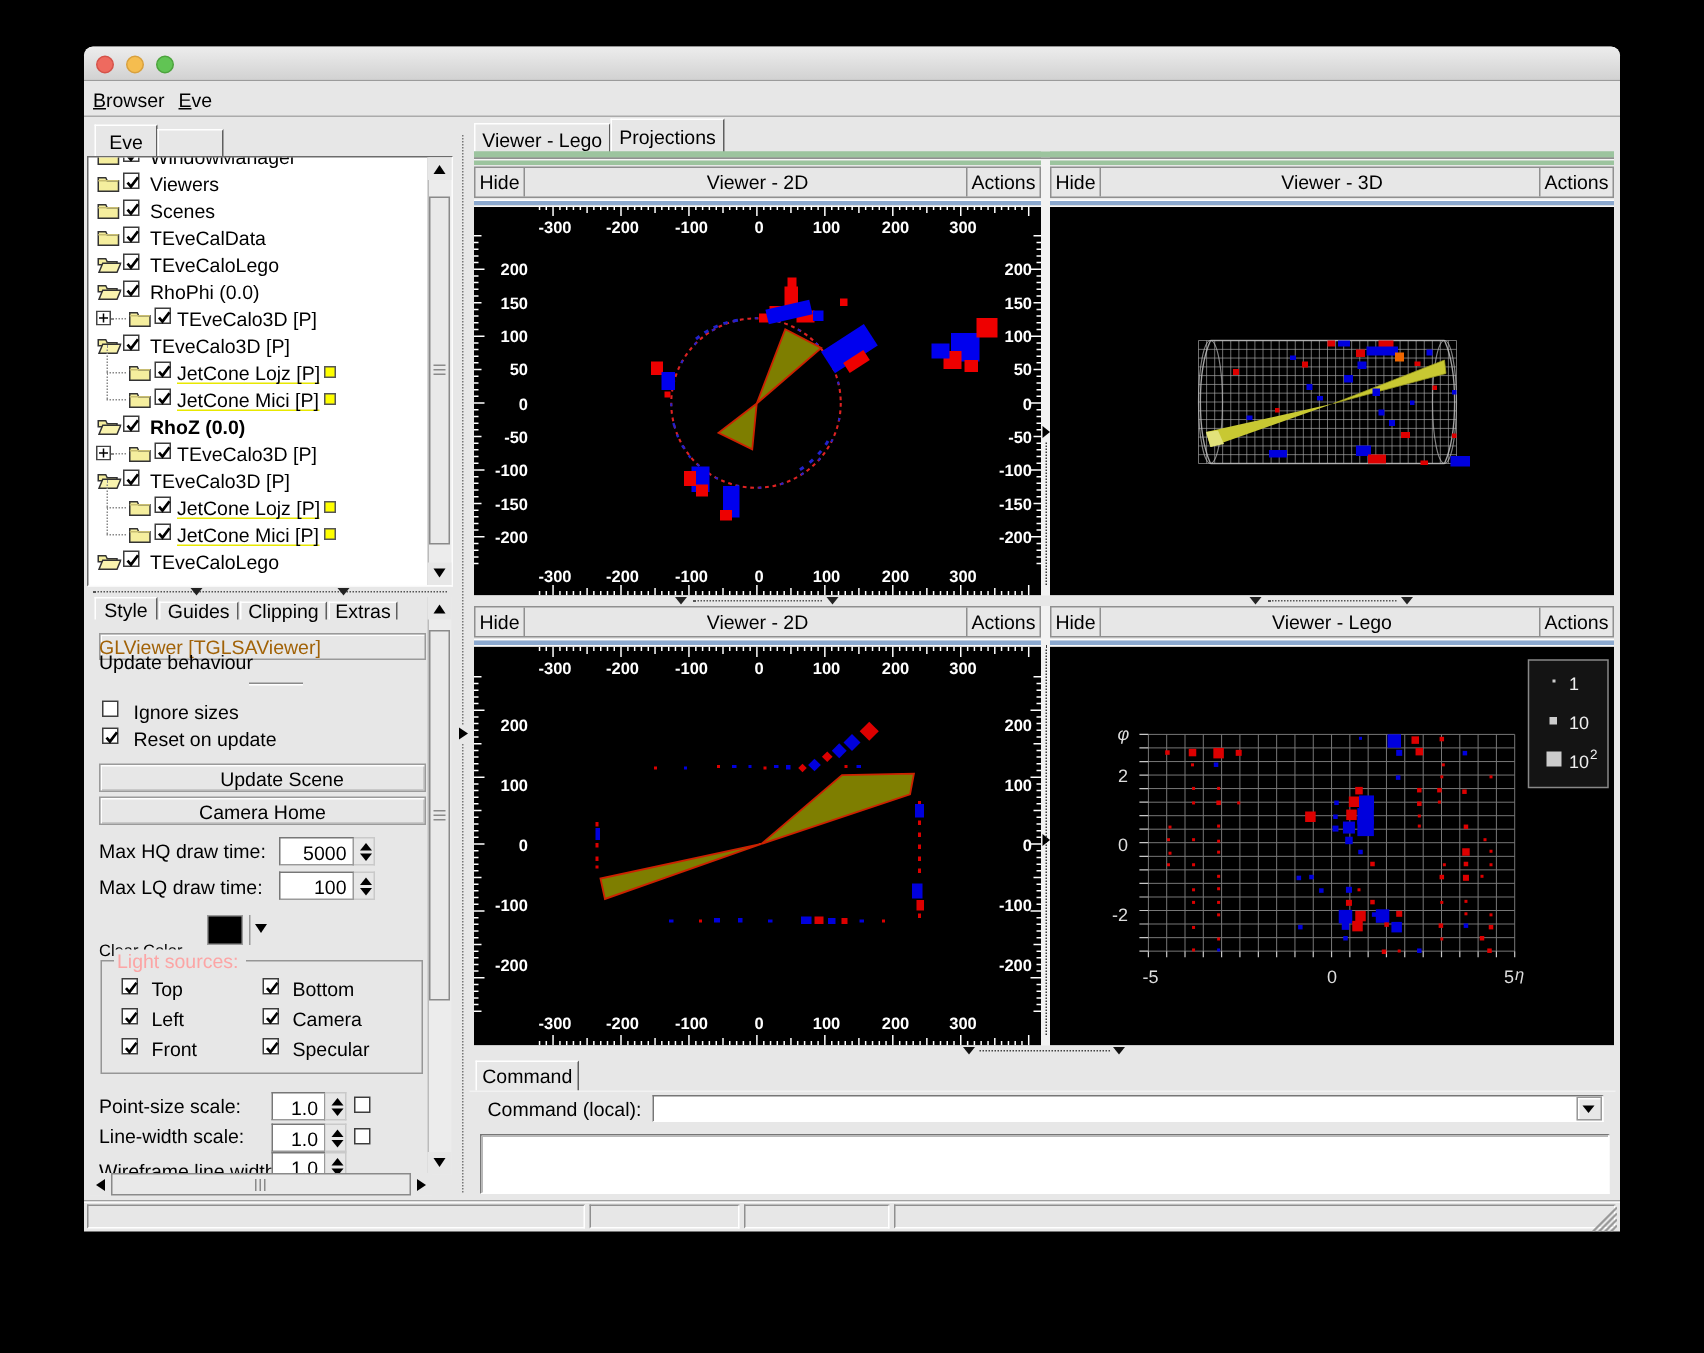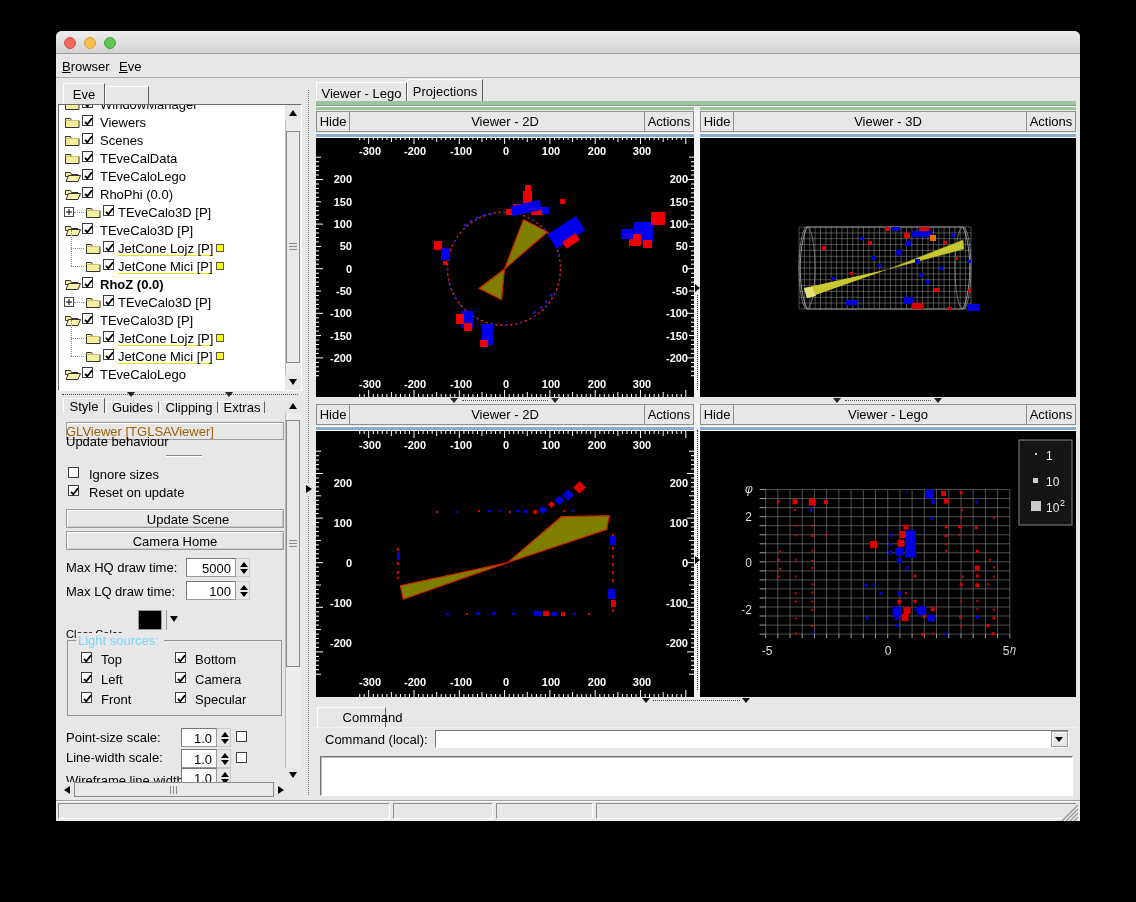--- a/index.html
+++ b/index.html
@@ -230,21 +230,21 @@
     <div style="position:absolute;left:186px;top:585px;font-size:13px;color:#000;white-space:nowrap;line-height:1;width:45px;text-align:right;">100</div>
 <div style="position:absolute;left:236px;top:581px;width:14px;height:19px;background:#e7e7e7;border:1px solid #c9c9c9;border-left:none;"></div>
     <div style="position:absolute;left:239.5px;top:585px;width:0px;height:0px;border-left:4.0px solid transparent;border-right:4.0px solid transparent;border-bottom:5.5px solid #000;"></div>
     <div style="position:absolute;left:239.5px;top:592px;width:0px;height:0px;border-left:4.0px solid transparent;border-right:4.0px solid transparent;border-top:5.5px solid #000;"></div>
 <div style="position:absolute;left:66px;top:613px;font-size:11px;color:#000;white-space:nowrap;line-height:1;margin-top:16px;">Clear Color</div>
 <div style="position:absolute;left:138px;top:610px;width:24px;height:20px;background:#000;border:1px solid #999;"></div>
 <div style="position:absolute;left:166px;top:610px;width:1px;height:20px;background:#999;"></div>
 <div style="position:absolute;left:170px;top:616px;width:0px;height:0px;border-left:4.5px solid transparent;border-right:4.5px solid transparent;border-top:6px solid #000;"></div>
 <div style="position:absolute;left:67px;top:640px;width:215px;height:76px;border:1px solid #969696;"></div>
 <div style="position:absolute;left:76px;top:633px;width:88px;height:14px;background:#e7e7e7;"></div>
-<div style="position:absolute;left:78px;top:634px;font-size:13px;color:#7dd3fc;white-space:nowrap;line-height:1;">Light sources:</div>
+<div style="position:absolute;left:78px;top:634px;font-size:13px;color:#fca5a5;white-space:nowrap;line-height:1;">Light sources:</div>
 <div style="position:absolute;left:81px;top:652px;width:11px;height:11px;background:#fff;border:1px solid #3d3d3d;"></div>
     <svg style="position:absolute;left:81px;top:652px" width="13" height="13" viewBox="0 0 13 13">
       <polyline points="3,6.8 5.3,9.4 10,3.2" fill="none" stroke="#000" stroke-width="1.8"></polyline>
     </svg>
 <div style="position:absolute;left:101px;top:653px;font-size:13px;color:#000;white-space:nowrap;line-height:1;">Top</div>
 <div style="position:absolute;left:175px;top:652px;width:11px;height:11px;background:#fff;border:1px solid #3d3d3d;"></div>
     <svg style="position:absolute;left:175px;top:652px" width="13" height="13" viewBox="0 0 13 13">
       <polyline points="3,6.8 5.3,9.4 10,3.2" fill="none" stroke="#000" stroke-width="1.8"></polyline>
     </svg>
 <div style="position:absolute;left:195px;top:653px;font-size:13px;color:#000;white-space:nowrap;line-height:1;">Bottom</div>
@@ -682,21 +682,21 @@
         <rect x="111.4" y="201.3" width="2" height="2" fill="#00d"></rect>
         <rect x="221.2" y="202.0" width="3" height="3" fill="#d00"></rect>
         <rect x="231.8" y="202.0" width="2" height="2" fill="#d00"></rect>
         <rect x="244.7" y="201.3" width="3" height="3" fill="#00d"></rect>
         <rect x="291.5" y="201.3" width="3" height="3" fill="#d00"></rect>
       </svg>
     </div>
 <div style="position:absolute;left:316px;top:137px;width:378px;height:1px;background:#f8f8f8;"></div>
 <div style="position:absolute;left:700px;top:137px;width:376px;height:1px;background:#f8f8f8;"></div>
 <div style="position:absolute;left:317px;top:707px;width:69px;height:20px;background:#e7e7e7;border-left:1px solid #fff;border-top:1px solid #fff;border-right:1px solid #5f5f5f;"></div>
-    <div style="position:absolute;left:317px;top:711px;font-size:13px;color:#000;white-space:nowrap;line-height:1;width:69px;text-align:center;margin-left:21px;">Command</div>
+    <div style="position:absolute;left:317px;top:711px;font-size:13px;color:#000;white-space:nowrap;line-height:1;width:69px;text-align:center;">Command</div>
 <div style="position:absolute;left:313px;top:727px;width:764px;height:1px;background:#f2f2f2;"></div>
 <div style="position:absolute;left:325px;top:733px;font-size:13px;color:#000;white-space:nowrap;line-height:1;">Command (local):</div>
 <div style="position:absolute;left:435px;top:730px;width:634px;height:18px;background:#fff;border:1px solid #fff;border-top-color:#767676;border-left-color:#767676;"></div>
 <div style="position:absolute;left:1051px;top:731px;width:17px;height:16px;background:#e7e7e7;border:1px solid #999;box-shadow:inset 1px 1px 0 #fff;"></div>
 <div style="position:absolute;left:1055px;top:737px;width:0px;height:0px;border-left:4.5px solid transparent;border-right:4.5px solid transparent;border-top:5px solid #000;"></div>
 <div style="position:absolute;left:320px;top:756px;width:753px;height:40px;background:#fff;border:1px solid #fff;border-top-color:#767676;border-left-color:#767676;box-shadow:inset 1px 1px 0 #b8b8b8;"></div>
 <div style="position:absolute;left:56px;top:800px;width:1024px;height:1px;background:#9f9f9f;"></div>
 <div style="position:absolute;left:56px;top:801px;width:1024px;height:1px;background:#fafafa;"></div>
 <div style="position:absolute;left:58px;top:803px;width:332px;height:16px;background:#e7e7e7;border:1px solid #fff;border-top-color:#8f8f8f;border-left-color:#8f8f8f;"></div>
 <div style="position:absolute;left:393px;top:803px;width:100px;height:16px;background:#e7e7e7;border:1px solid #fff;border-top-color:#8f8f8f;border-left-color:#8f8f8f;"></div>

